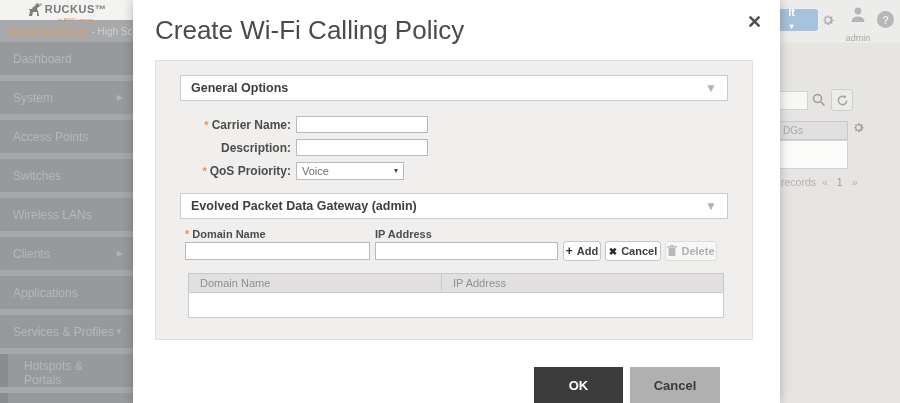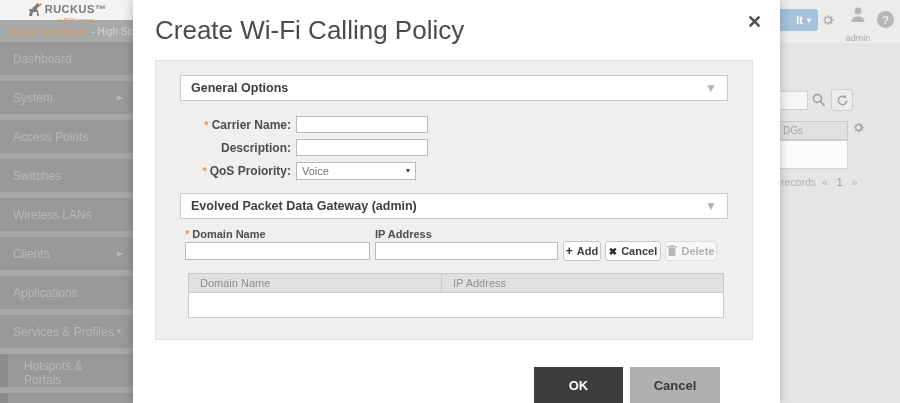--- a/index.html
+++ b/index.html
@@ -22,21 +22,21 @@
   .nav { }
   .nav-item { height:33px; margin-bottom:6px; background:#98999b; color:#b6b7b9;
     font-size:12px; display:flex; align-items:center; padding:0 10px 0 13px; cursor:pointer; }
   .nav-item .arrow { margin-left:auto; font-size:8px; color:#b2b3b5; }
   .nav-sub { border-left:8px solid #8a8c8e; padding-left:16px;align-items:flex-end; }
   .nav-stub { height:6px; background:#98999b; }
 
   
   .domain-btn { position:absolute; top:9px; left:772px; width:46px; height:22px; background:#a6c2dc;
     border-radius:3px; color:#fff; font-size:11px; font-weight:bold; display:flex; align-items:center;
-    justify-content:flex-end; padding-right:7px; gap:4px; cursor:pointer; }
+    justify-content:flex-end; padding-right:7px; gap:4px; cursor:pointer;flex-direction:column; }
   .domain-btn .caret { font-size:8px; color:#fff; }
   .hdr-gear { position:absolute; top:13px; left:821px; width:14px; height:14px; cursor:pointer; }
   .admin-wrap { position:absolute; top:7px; left:845px; width:26px; text-align:center; cursor:pointer; }
   .admin-label { font-size:9px; color:#a8a8a8; display:block; margin-top:11px; }
   .help-btn { position:absolute; top:11px; left:877px; width:17px; height:17px; border-radius:50%;
     background:#b7b7b7; color:#ececeb; font-size:11px; font-weight:bold; display:flex;
     align-items:center; justify-content:center; cursor:pointer; }
 
   
   .bg-search { position:absolute; top:91px; left:720px; width:88px; height:19px; background:#f7f7f6; border:1px solid #d2d2d0; }
@@ -66,21 +66,21 @@
   .section-bar .sec-title { font-size:12.5px; font-weight:bold; color:#3e3e3e; }
   .section-bar .sec-caret { margin-left:auto; color:#b3b3b3; font-size:12px; cursor:pointer; }
   #sec-general { top:14px; }
   #sec-epdg { top:132px; }
 
   .form-row { position:absolute; left:0; height:17px; display:flex; align-items:center; }
   .form-label { width:135px; text-align:right; font-size:12px; font-weight:bold; color:#4d4d4d; }
   .req { color:#e89440; margin-right:3px; font-size:11px; }
   .txt-input { margin-left:5px; width:132px; height:17px; border:1px solid #b9b9b9; background:#fff;
     font-size:11px; padding:0 4px; font-family:"Liberation Sans",sans-serif; }
-  .select-box { margin-left:5px; width:120px; height:17px; border:1px solid #b9b9b9; background:#fff;
+  .select-box { margin-left:5px; width:108px; height:17px; border:1px solid #b9b9b9; background:#fff;
     font-size:11px; color:#6e6e6e; display:flex; align-items:center; padding:8px 5px; cursor:pointer; }
   .select-box .sel-caret { margin-left:auto; font-size:8px; color:#444; }
   #row-carrier { top:55px; } #row-desc { top:78px; } #row-qos { top:101px; }
 
   .epdg-labels { position:absolute; top:167px; left:29px; font-size:11px; font-weight:bold; color:#4d4d4d; }
   .epdg-label-ip { position:absolute; top:167px; left:219px; font-size:11px; font-weight:bold; color:#4d4d4d; }
   .epdg-input-domain { position:absolute; top:181px; left:29px; width:185px; height:18px;
     border:1px solid #b9b9b9; background:#fff; font-size:11px; padding:0 4px; font-family:"Liberation Sans",sans-serif; }
   .epdg-input-ip { position:absolute; top:181px; left:219px; width:183px; height:18px;
     border:1px solid #b9b9b9; background:#fff; font-size:11px; padding:0 4px; font-family:"Liberation Sans",sans-serif; }

